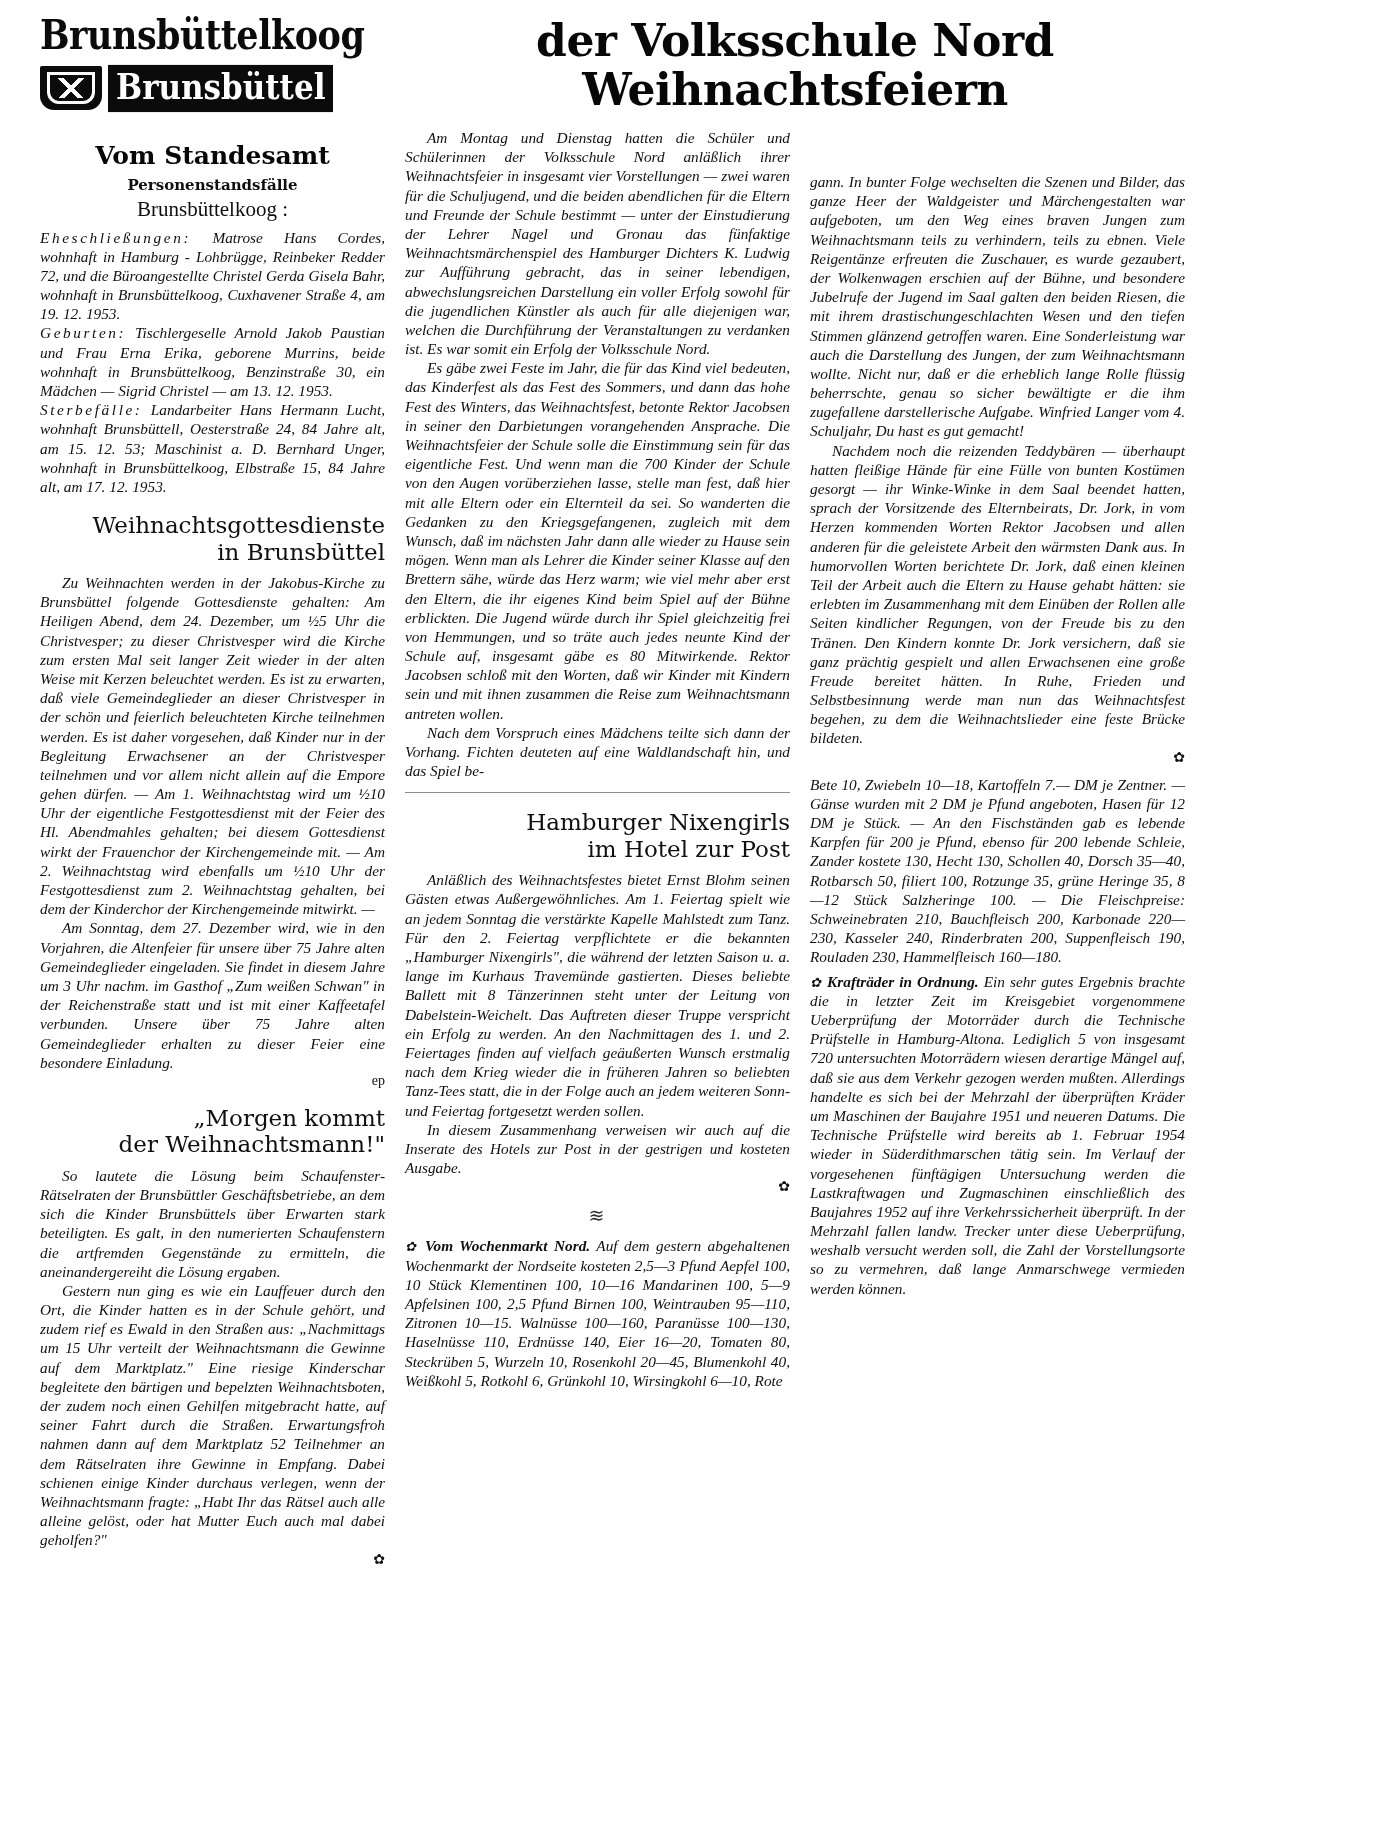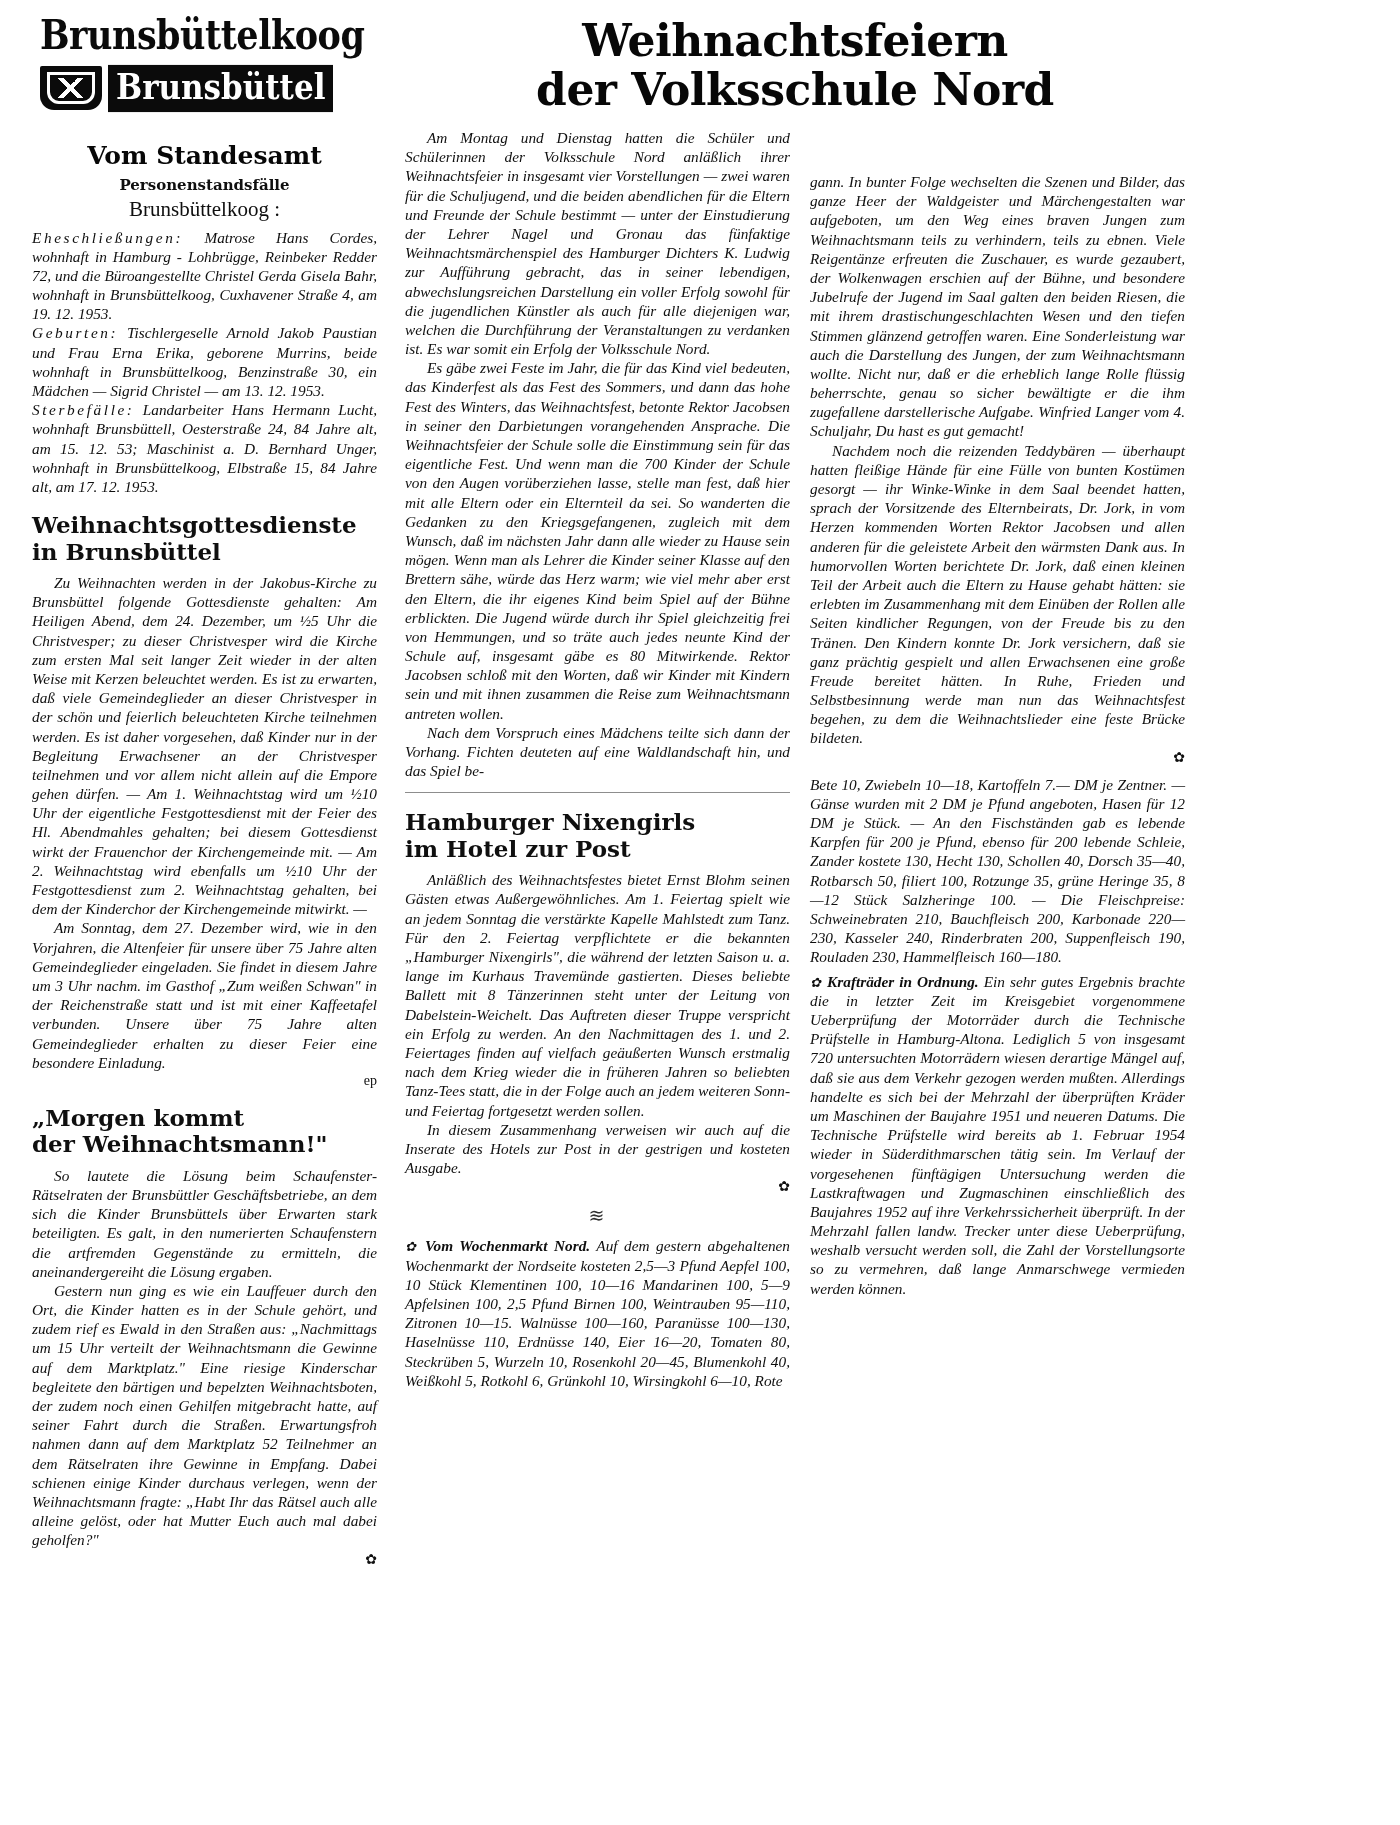--- a/index.html
+++ b/index.html
@@ -85,21 +85,21 @@
     padding: 4px 8px 6px 8px;
     white-space: nowrap;
   }
 
   
   .col {
     position: absolute;
     top: 0;
     box-sizing: border-box;
   }
-  .col1 { left: 32px;  width: 345px; top: 128px; }
+  .col1 { left: 40px;  width: 345px; top: 128px; }
   .col2 { left: 405px; width: 385px; top: 128px; }
   .col3 { left: 810px; width: 375px; top: 128px; margin-top: 44px; }
 
   
   p {
     margin: 0 0 0 0;
     font-size: 15.3px;
     line-height: 1.255;
     text-align: justify;
     text-justify: inter-word;
@@ -140,23 +140,23 @@
   }
   h3.place {
     font-family: "Liberation Serif", serif;
     font-weight: normal;
     font-size: 21px;
     text-align: center;
     margin: 2px 0 6px 0;
   }
   h2.sec2 {
     font-family: "DejaVu Serif", serif;
-    font-weight: bold;
+    font-weight: normal;
     font-size: 23px;
-    text-align: left;
+    text-align: right;
     line-height: 1.15;
     margin: 16px 0 8px 0;
   }
   .runin {
     font-weight: normal;
     letter-spacing: 2.6px;
   }
   .star {
     font-size: 13px;
     letter-spacing: 0;
@@ -191,22 +191,22 @@
 
   <div class="masthead">
     <div class="logo-top">Brunsbüttelkoog</div>
     <div class="logo-row">
       <div class="crest"></div>
       <div class="logo-bottom">Brunsbüttel</div>
     </div>
   </div>
 
   <div class="headline-main">
+    <div>der Volksschule Nord</div>
     <div>Weihnachtsfeiern</div>
-    <div>der Volksschule Nord</div>
   </div>
 
   <div class="col col1">
 
     <h2 class="sec">Vom Standesamt</h2>
     <h3 class="sub">Personenstandsfälle</h3>
     <h3 class="place">Brunsbüttelkoog :</h3>
 
     <p class="noind"><span class="runin">Eheschließungen:</span><span> Matrose Hans Cordes, wohnhaft in Hamburg - Lohbrügge, Reinbeker Redder 72, und die Büroangestellte Christel Gerda Gisela Bahr, wohnhaft in Brunsbüttelkoog, Cuxhavener Straße 4, am 19. 12. 1953.</span></p>
     <p class="noind"><span class="runin">Geburten:</span><span> Tischlergeselle Arnold Jakob Paustian und Frau Erna Erika, geborene Murrins, beide wohnhaft in Brunsbüttelkoog, Benzinstraße 30, ein Mädchen — Sigrid Christel — am 13. 12. 1953.</span></p>

